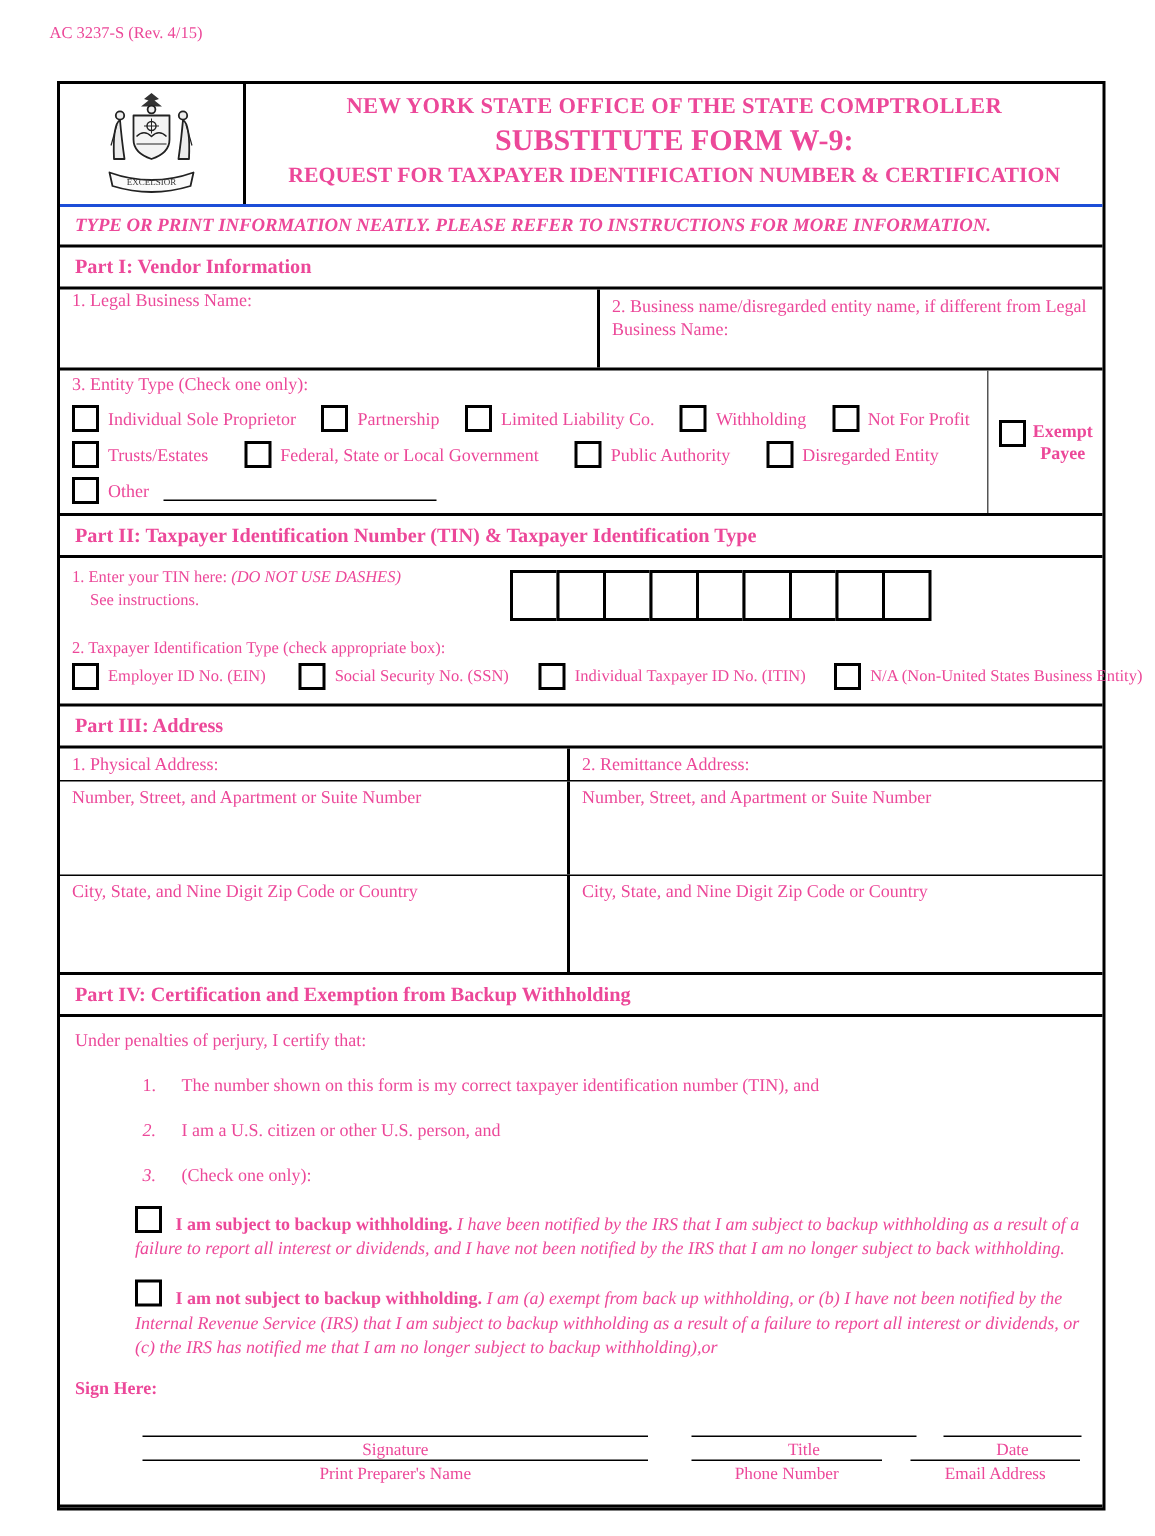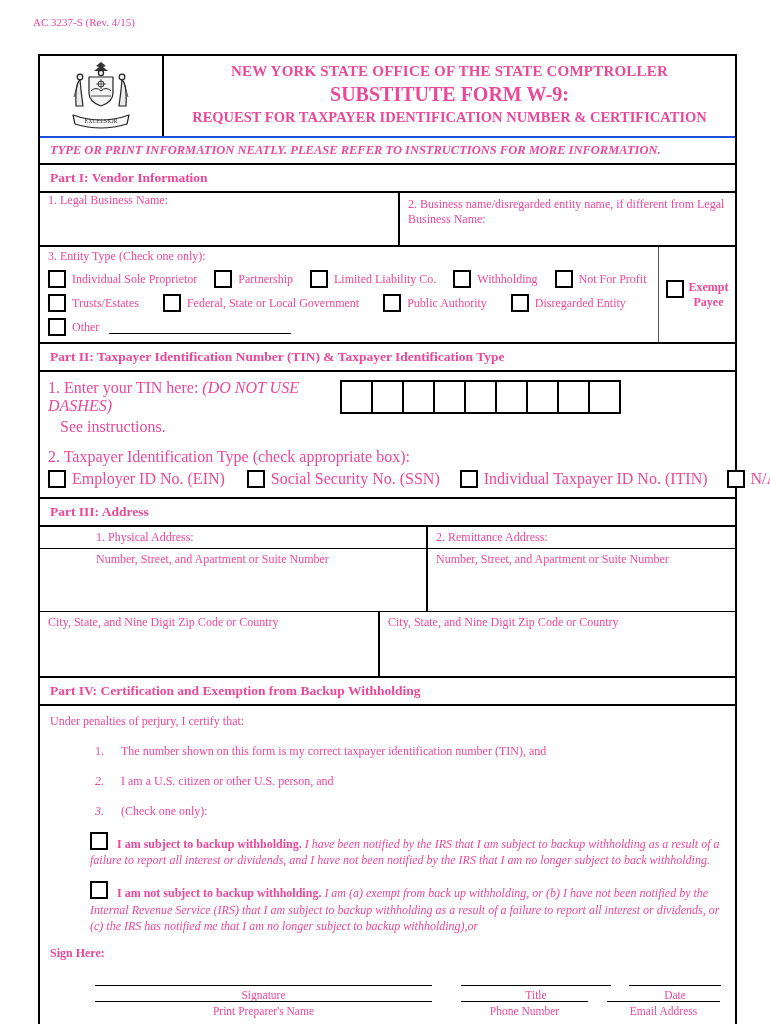--- a/index.html
+++ b/index.html
@@ -28,35 +28,35 @@
   .entity-main { flex:1; padding:2px 8px 6px; }
   .exempt-cell { width:76px; border-left:1px solid #555; display:flex; align-items:center; justify-content:center; font-weight:bold; }
   .exempt-inner { display:flex; gap:5px; align-items:flex-start; }
   .exempt-txt { text-align:center; line-height:1.25; }
 
   .ent-row { display:flex; align-items:center; margin-top:6px; }
   .cb-item { display:flex; align-items:center; gap:6px; white-space:nowrap; }
   .cb { width:14px; height:14px; border:2px solid #000; background:#fff; flex:0 0 auto; display:inline-block; }
   .other-line { display:inline-block; width:182px; border-bottom:1px solid #000; height:12px; margin-left:4px; }
 
-  .p2-body { border-bottom:2px solid #000; font-size:16px; padding:7px 8px 9px; }
+  .p2-body { border-bottom:2px solid #000; font-size:11px; padding:7px 8px 9px; }
   .tin-row { display:flex; }
   .tin-labels { width:292px; }
   .tin-note { margin:3px 0 0 12px; }
   .tin-boxes { display:flex; margin-top:1px; }
   .tin-box { width:29px; height:30px; border:2px solid #000; background:#fff; margin-left:-2px; }
   .tin-box:first-child { margin-left:0; }
   .tin-type-label { margin-top:12px; }
   .tin-type-options { display:flex; margin-top:4px; align-items:center; }
   .gap1 { margin-right:22px;text-align:center; } .gap2 { margin-right:20px; } .gap3 { margin-right:19px; }
 
   .p3-row { display:flex; font-size:12px; }
   .p3-c1 { width:322px; border-right:2px solid #000; padding:3px 8px; }
   .p3-c2 { flex:1; padding:3px 8px; }
-  .row-line { border-bottom:1.5px solid #000;padding-left:48px; }
+  .row-line { border-bottom:1.5px solid #000; }
   .p3-street .p3-c1, .p3-street .p3-c2 { min-height:56px; }
   .p3-city .p3-c1, .p3-city .p3-c2 { min-height:58px; }
   .p3-bottom { border-bottom:2px solid #000; }
 
   .p4-body { border-bottom:2px solid #000; font-size:12px; padding:4px 0 10px; }
   .p4-intro { padding:4px 10px 0; }
   .p4-item { display:flex; margin:15px 0 0 55px; }
   .p4-num { width:26px; flex:0 0 auto; }
   .italic-num { font-style:italic; }
   .p4-opt { margin:13px 14px 0 50px; line-height:1.35; }

